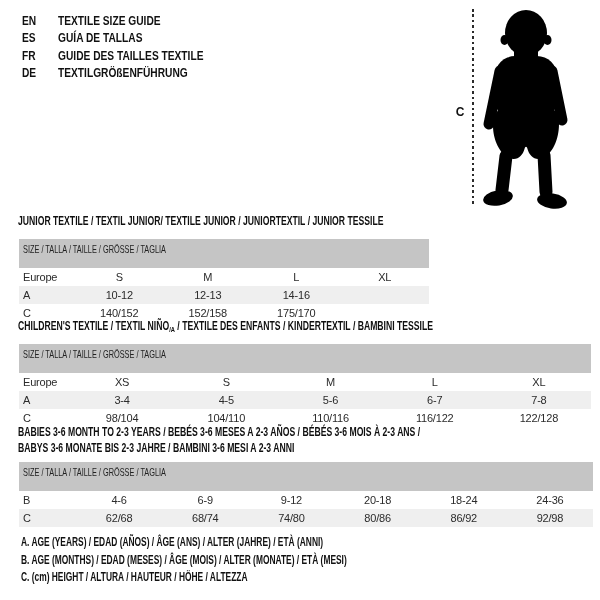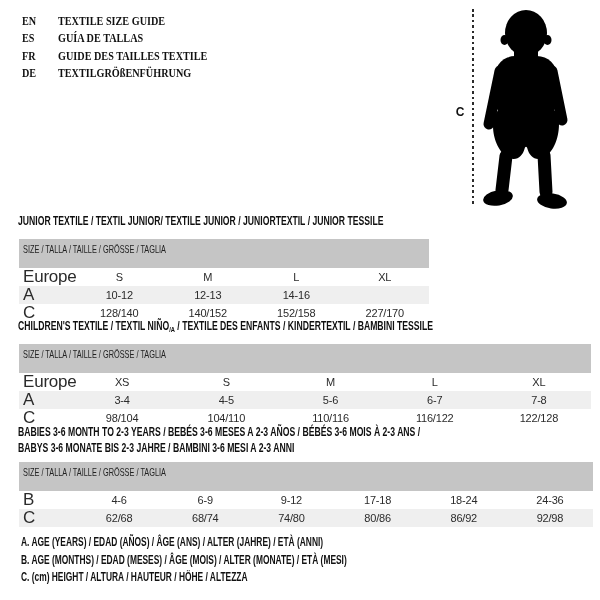--- a/index.html
+++ b/index.html
@@ -9,21 +9,21 @@
     width: 600px;
     height: 600px;
     background: #ffffff;
     overflow: hidden;
     font-family: "Liberation Sans", sans-serif;
     color: #1a1a1a;
   }
 
   
   .langs { position: absolute; left: 22px; top: 13px; }
-  .lang-row { display: grid; grid-template-columns: 36px auto; line-height: 17.4px; white-space: nowrap; font-family: Liberation Serif, serif; }
+  .lang-row { display: grid; grid-template-columns: 36px auto; line-height: 17.4px; white-space: nowrap; }
   .lang-code, .lang-text {
     font-size: 12px; font-weight: bold; color: #111;
     transform: scaleX(0.85); transform-origin: 0 50%; display: inline-block; white-space: nowrap;
   }
 
   
   .measure-line {
     position: absolute; left: 472px; top: 9px; width: 2px; height: 197px;
     background: repeating-linear-gradient(to bottom, #2b2b2b 0 2.5px, transparent 2.5px 5.5px);
   }
@@ -56,21 +56,21 @@
   }
   .bar span {
     display: inline-block; font-size: 10.5px; color: #222; white-space: nowrap;
     transform: scaleX(0.70); transform-origin: 0 50%;
   }
   .tr { display: grid; height: 18px; line-height: 18px; }
   .t-junior   .tr { grid-template-columns: 56px repeat(4, 1fr); }
   .t-children .tr { grid-template-columns: 51px repeat(5, 1fr); }
   .t-babies   .tr { grid-template-columns: 57px repeat(6, 1fr); }
   .tr.shaded { background: #efefef; }
-  .th { font-size: 17px; color: #2b2b2b; text-align: left; padding-left: 4px; letter-spacing: -0.2px; }
+  .th { font-size: 11px; color: #2b2b2b; text-align: left; padding-left: 4px; letter-spacing: -0.2px; }
   .td { font-size: 11px; color: #2b2b2b; text-align: center; letter-spacing: -0.2px; }
 
   
   .legend { position: absolute; left: 21px; top: 534px; }
   .legend-line {
     font-size: 12px; font-weight: bold; color: #111; line-height: 17.5px; white-space: nowrap;
     transform: scaleX(0.70); transform-origin: 0 50%; width: 820px;
   }
 </style>
 </head>
@@ -129,24 +129,23 @@
       <span class="td">XL</span>
     </div>
     <div class="tr shaded">
       <span class="th">A</span>
       <span class="td">10-12</span>
       <span class="td">12-13</span>
       <span class="td">14-16</span>
     </div>
     <div class="tr">
       <span class="th">C</span>
-      <span class="td">128/140</span>
       <span class="td">140/152</span>
       <span class="td">152/158</span>
-      <span class="td">227/170</span>
+      <span class="td">175/170</span>
     </div>
   </div>
 
   <div class="sec-title title-children"><span>CHILDREN'S TEXTILE / TEXTIL NIÑO</span><span class="sub">/A</span><span> / TEXTILE DES ENFANTS / KINDERTEXTIL / BAMBINI TESSILE</span></div>
   <div class="sizetable t-children">
     <div class="bar">
       <span>SIZE / TALLA / TAILLE / GRÖSSE / TAGLIA</span>
     </div>
     <div class="tr">
       <span class="th">Europe</span>
@@ -180,21 +179,21 @@
   </div>
   <div class="sizetable t-babies">
     <div class="bar">
       <span>SIZE / TALLA / TAILLE / GRÖSSE / TAGLIA</span>
     </div>
     <div class="tr">
       <span class="th">B</span>
       <span class="td">4-6</span>
       <span class="td">6-9</span>
       <span class="td">9-12</span>
-      <span class="td">17-18</span>
+      <span class="td">20-18</span>
       <span class="td">18-24</span>
       <span class="td">24-36</span>
     </div>
     <div class="tr shaded">
       <span class="th">C</span>
       <span class="td">62/68</span>
       <span class="td">68/74</span>
       <span class="td">74/80</span>
       <span class="td">80/86</span>
       <span class="td">86/92</span>

